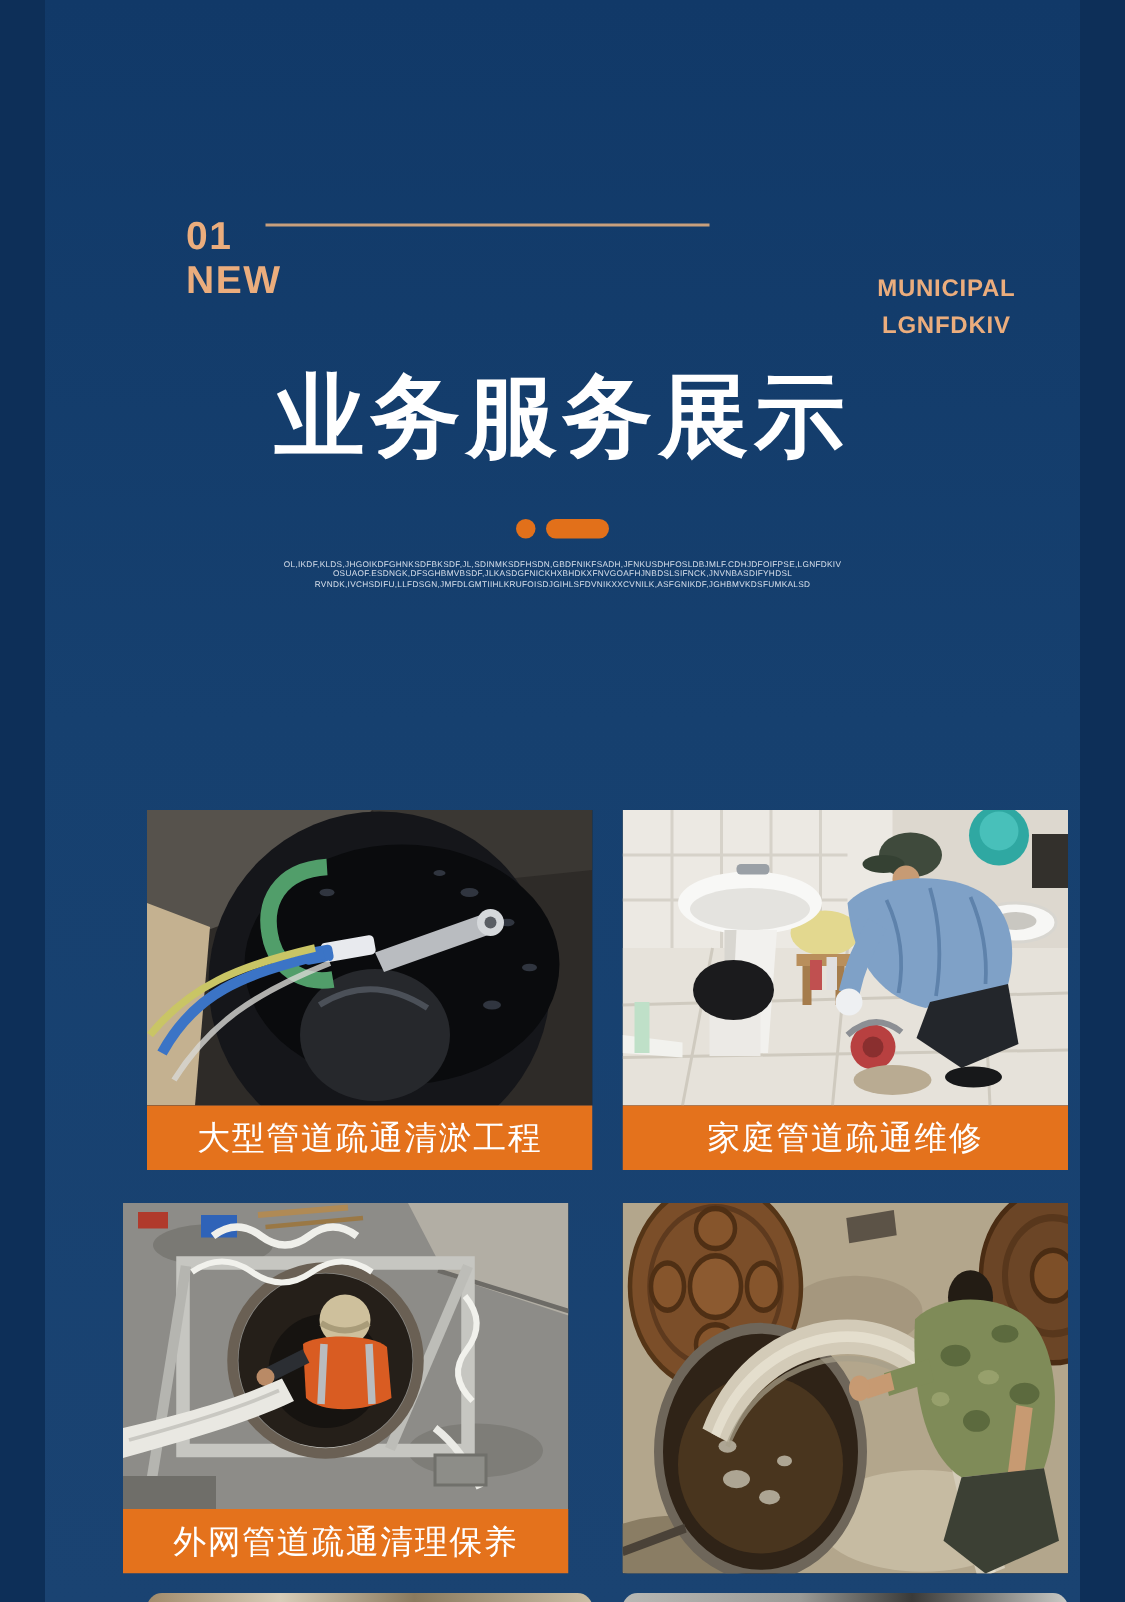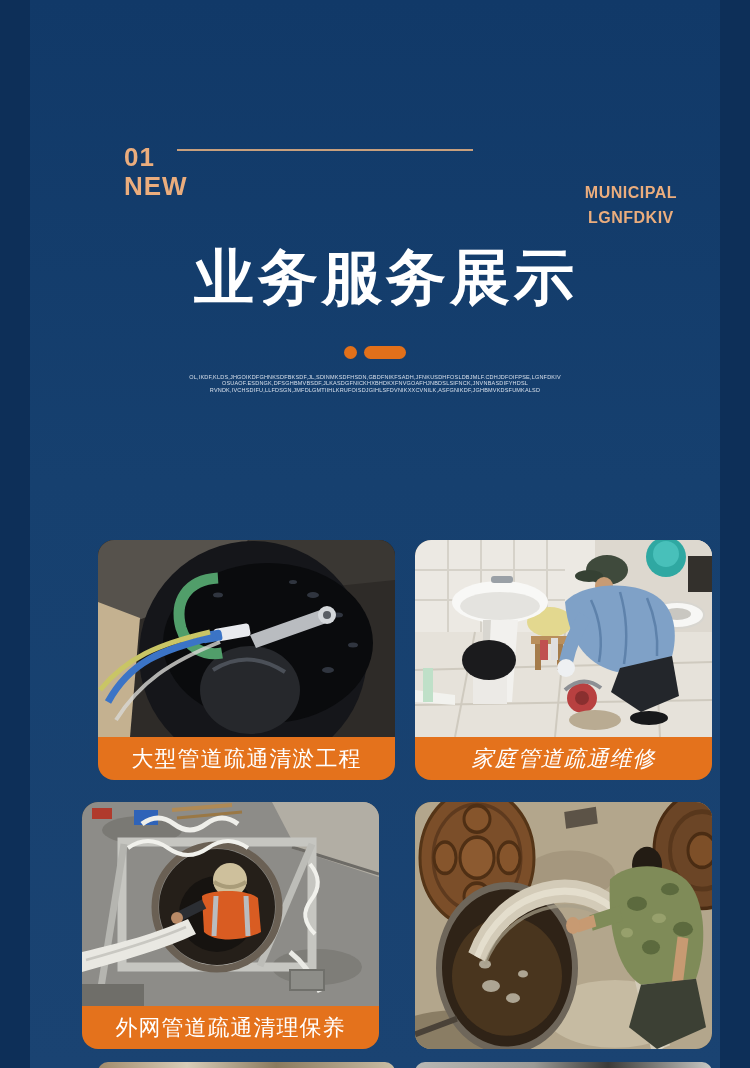--- a/index.html
+++ b/index.html
@@ -15,42 +15,42 @@
   
   .index { position:absolute; left:94px; top:143px; color:#EBAD7D;
            font-weight:bold; font-size:26px; line-height:29px; letter-spacing:1px; }
   .topline { position:absolute; left:147px; top:149px; width:296px; height:2px;
              background:rgba(233,178,128,.85); }
   .right-label { position:absolute; right:43px; top:144px; text-align:center;
                  color:#EBAD7D; font-weight:bold; font-size:16px; line-height:25px;
                  letter-spacing:.5px;margin-top:36px; }
 
   
-  .title { position:absolute; top:238px; left:11px; width:100%; text-align:center;
+  .title { position:absolute; top:238px; left:0; width:100%; text-align:center;
            color:#FFFFFF; font-size:60px; font-weight:bold; letter-spacing:4px; }
   .divider { position:absolute; top:346px; left:0; width:100%;
              display:flex; justify-content:center; align-items:center; gap:7px; }
   .divider .dot { width:13px; height:13px; border-radius:50%; background:#E2701A; }
   .divider .bar { width:42px; height:13px; border-radius:7px; background:#E2701A; }
   .fineprint { position:absolute; top:374px; left:0; width:100%; text-align:center;
                color:#DFE6F0; font-size:5.5px; line-height:6.4px; letter-spacing:.2px;
                opacity:.95; }
   .subtitle { position:absolute; top:420px; left:0; width:100%; text-align:center;
               color:#F4F7FA; font-size:30px; font-weight:500; letter-spacing:1px; }
 
   
-  .card { position:absolute; width:297px; border-radius:16px; overflow:hidden;
+  .card { position:absolute; width:297px; border-radius:0; overflow:hidden;
           display:flex; flex-direction:column; cursor:pointer; }
   .card .photo { width:100%; display:block; background:#222; flex:1; }
   .card .photo svg { display:block; width:100%; height:100%; }
   .card .caption { height:43px; background:#E4721C; color:#fff;
                    display:flex; align-items:center; justify-content:center;
                    font-size:22px; font-weight:500; letter-spacing:1px; white-space:nowrap; }
   .card1 { left:68px;  top:540px; height:240px; }
-  .card2 { left:385px; top:540px; height:240px;font-style:italic; }
+  .card2 { left:385px; top:540px; height:240px; }
   .card3 { left:52px;  top:802px; height:247px; }
   .card4 { left:385px; top:802px; height:247px; }
 
   .sliver { position:absolute; top:1062px; width:297px; height:10px;
             border-radius:10px 10px 0 0; }
   .sliver1 { left:68px;
      background:linear-gradient(90deg,#a08a6a,#d8cdb8 30%,#8a7a5e 60%,#c9bda4); }
   .sliver2 { left:385px;
      background:linear-gradient(90deg,#b8b8b4,#9a9a96 40%,#3a3a38 65%,#c9c9c5); }
 </style>

